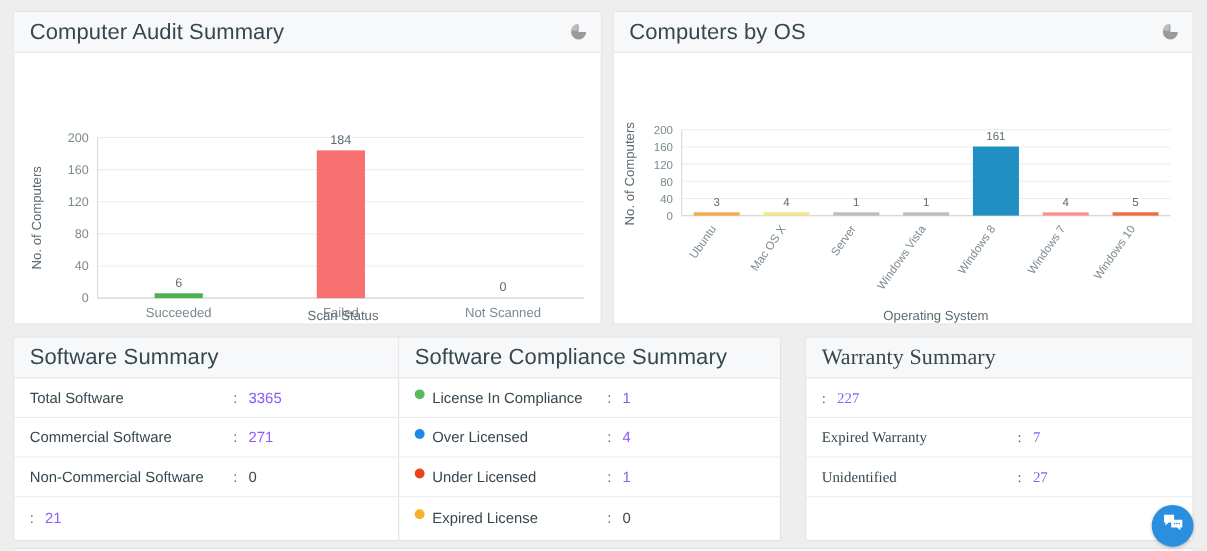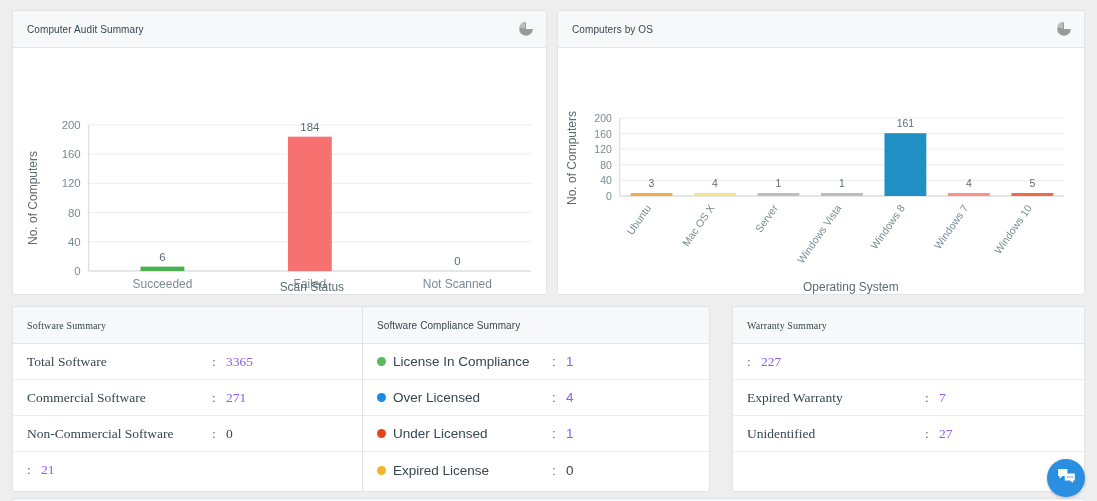--- a/index.html
+++ b/index.html
@@ -23,54 +23,54 @@
   }
   .card-head {
     height: 37px;
     background: #f7f8f9;
     border-bottom: 1px solid #e6e6e6;
     display: flex; align-items: center;
     padding: 0 14px;
     position: relative;
   }
   .card-title {
-    font-size: 10px;
+    font-size: 20px;
     color: #37474f;
     font-weight: 400;
     letter-spacing: .1px;
     text-align: center;
   }
   .card-icon {
     position: absolute; right: 12px; top: 50%;
     transform: translateY(-50%);
     width: 16px; height: 16px;
   }
 
   
   #audit-card  { left: 12px;  top: 10px; width: 535px; height: 285px; }
   #os-card     { left: 557px; top: 10px; width: 528px; height: 285px; }
   .chart-body { position: relative; width: 100%; height: 247px; }
   .chart-svg { display:block; width: 100%; height: 100%; }
 
   
   .sum-card { top: 306px; height: 186px; }
-  #sw-card  { left: 12px;  width: 352px; font-family: Liberation Serif, serif; }
+  #sw-card  { left: 12px;  width: 352px; }
   #comp-card{ left: 362px; width: 348px; }
   #war-card { left: 732px; width: 353px; font-family: Liberation Serif, serif; }
   .sum-row {
     height: 36px;
     display: flex; align-items: center;
     padding: 0 14px;
     border-bottom: 1px solid #ededed;
     font-size: 13.5px;
     color: #37474f;
   }
   .sum-row:last-child { border-bottom: none; }
   .sum-row.empty { border-bottom: none; }
-  .sum-label { width: 185px; display: flex; align-items: center; gap: 7px; white-space: nowrap; }
+  .sum-label { width: 185px; display: flex; align-items: flex-start; gap: 7px; white-space: nowrap; }
   #comp-card .sum-label { width: 175px; }
   #war-card .sum-label { width: 178px; }
   .dot { width: 9px; height: 9px; border-radius: 50%; display: inline-block; flex: 0 0 auto; }
   .colon { width: 14px; color: #546e7a; }
   .sum-value { color: #8b5cf6; }
   .sum-value.zero { color: #37474f; }
 
   
   #next-card { left: 12px; top: 498px; width: 1073px; height: 40px; background:#f7f8f9; }
 

